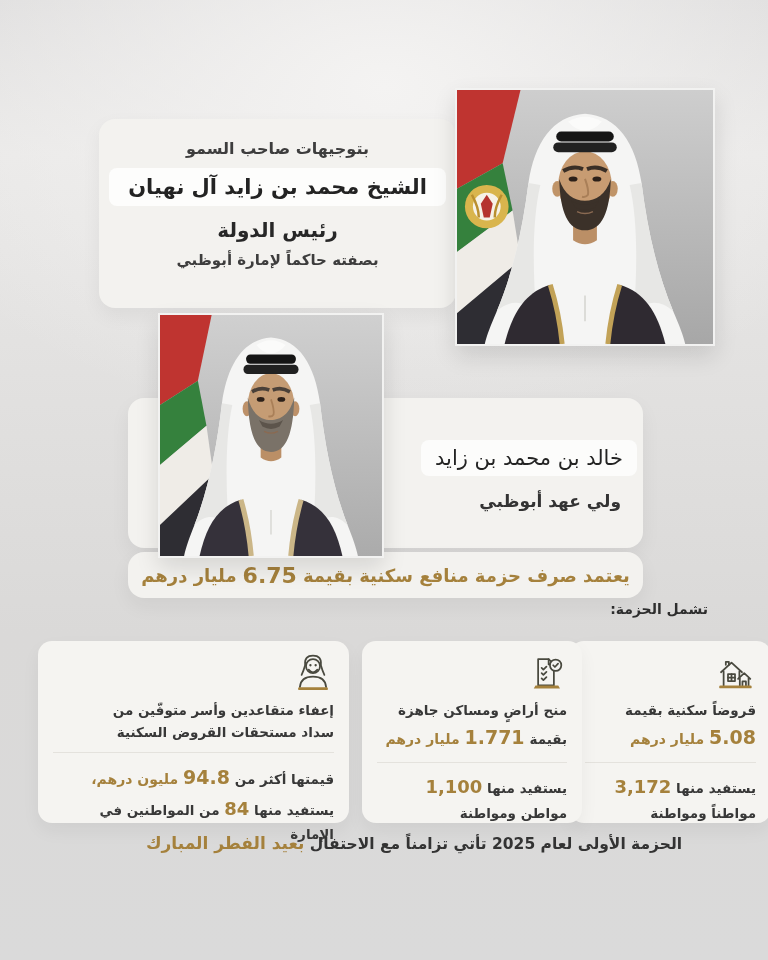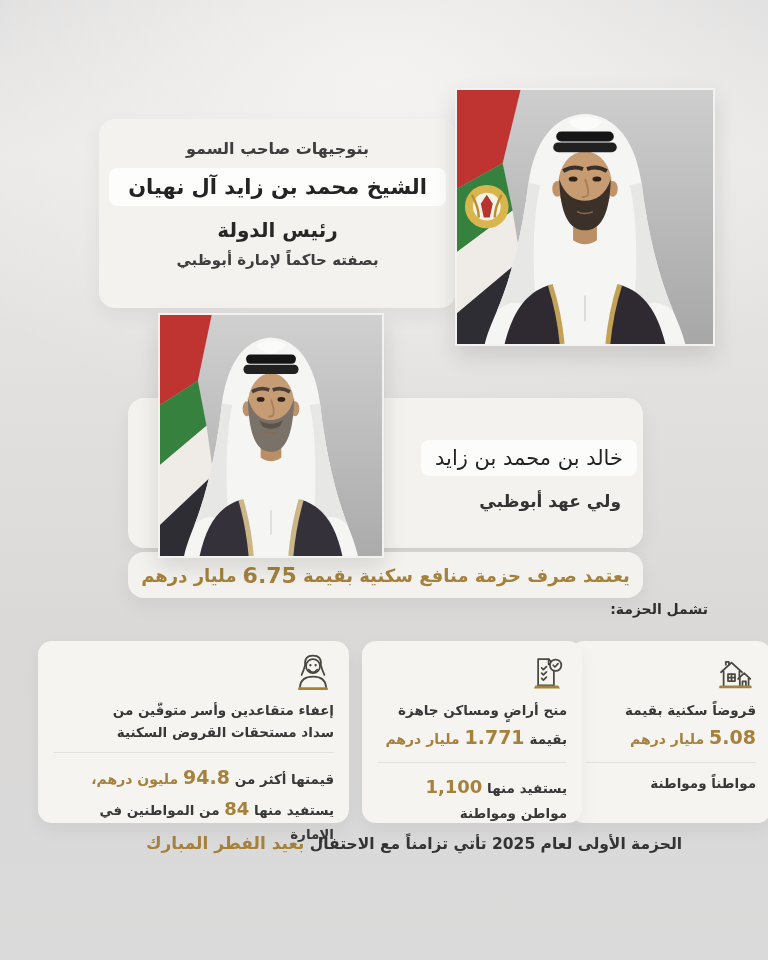--- a/index.html
+++ b/index.html
@@ -181,20 +181,24 @@
         </g>
         <rect x="6" y="37" width="37" height="3.4" rx="1.4" fill="#a5813c"></rect>
       </svg>
     </div>
     <div class="card-title">قروضاً سكنية بقيمة</div>
     <div class="vline">
       <span class="val">5.08</span>
       <span>مليار درهم</span>
     </div>
     <hr class="card-divider">
+    <div class="card-ben">
+      <span>يستفيد منها</span>
+      <span class="val">3,172</span>
+    </div>
     <div class="card-ben">مواطناً ومواطنة</div>
   </article>
 
   <article class="benefit-card card-grants">
     <div class="card-icon">
       <svg viewBox="0 0 48 48">
         <g fill="none" stroke="#49493f" stroke-width="2" stroke-linecap="round" stroke-linejoin="round">
           <path d="M15,7 h12 l6,6 v24 h-18 z"></path>
           <path d="M27,7 v6 h6"></path>
           <path d="M19,17 l2,2 3.5,-3.5"></path>

